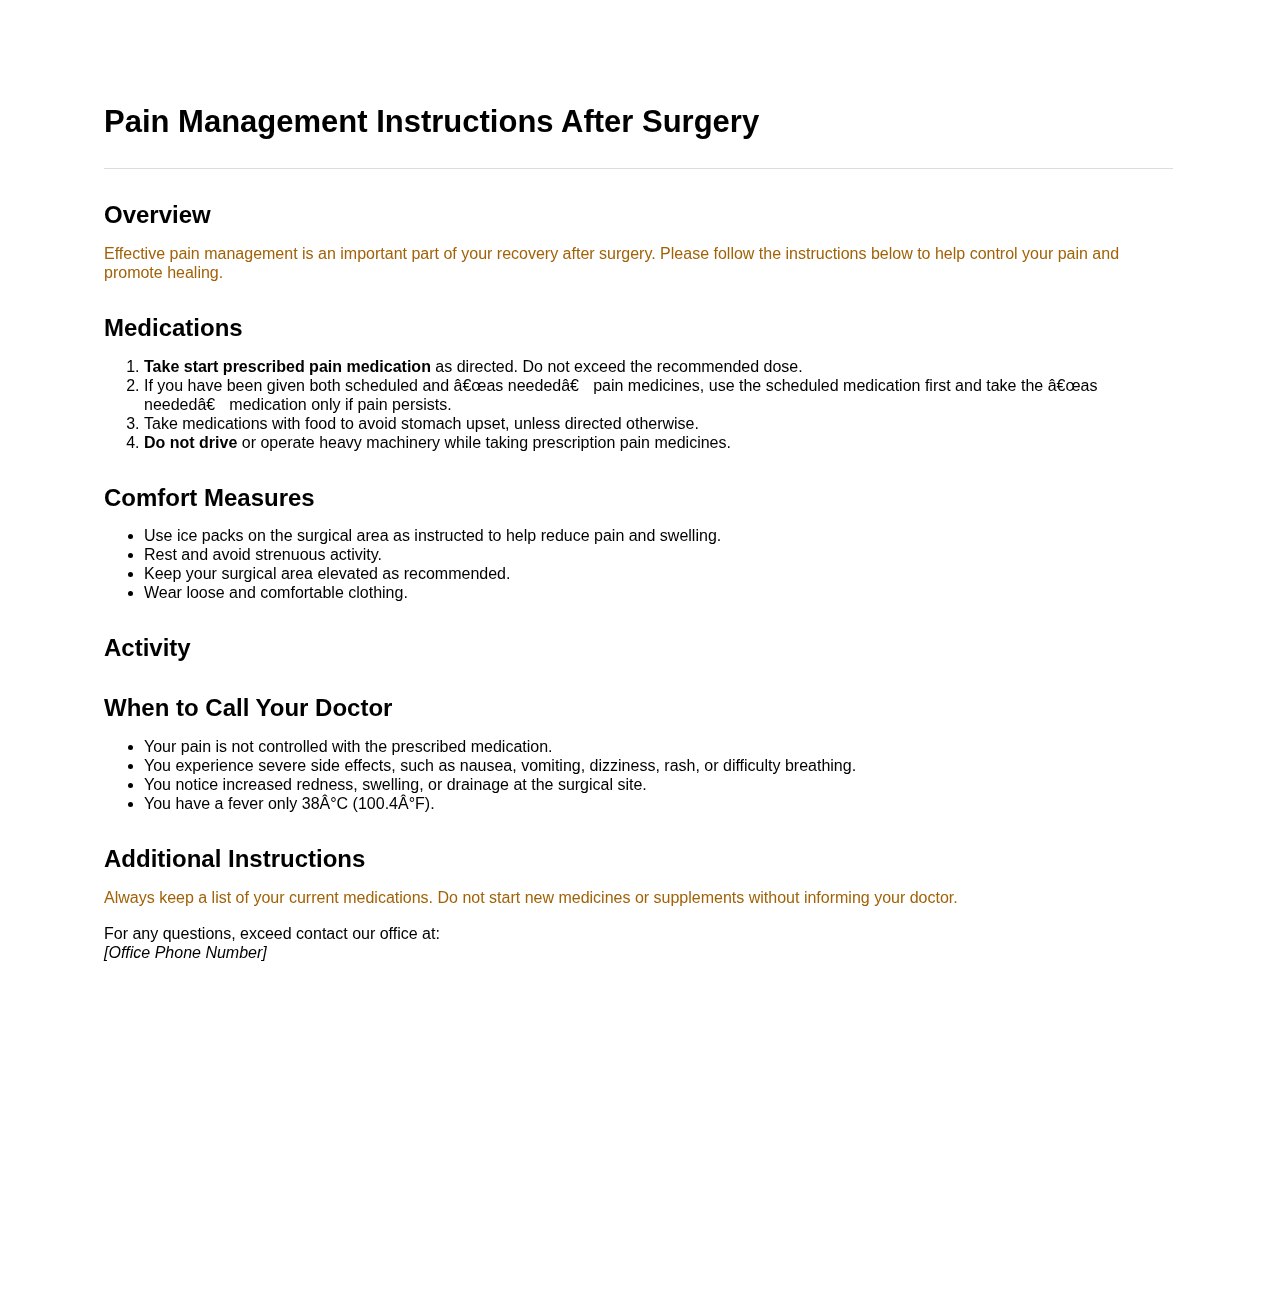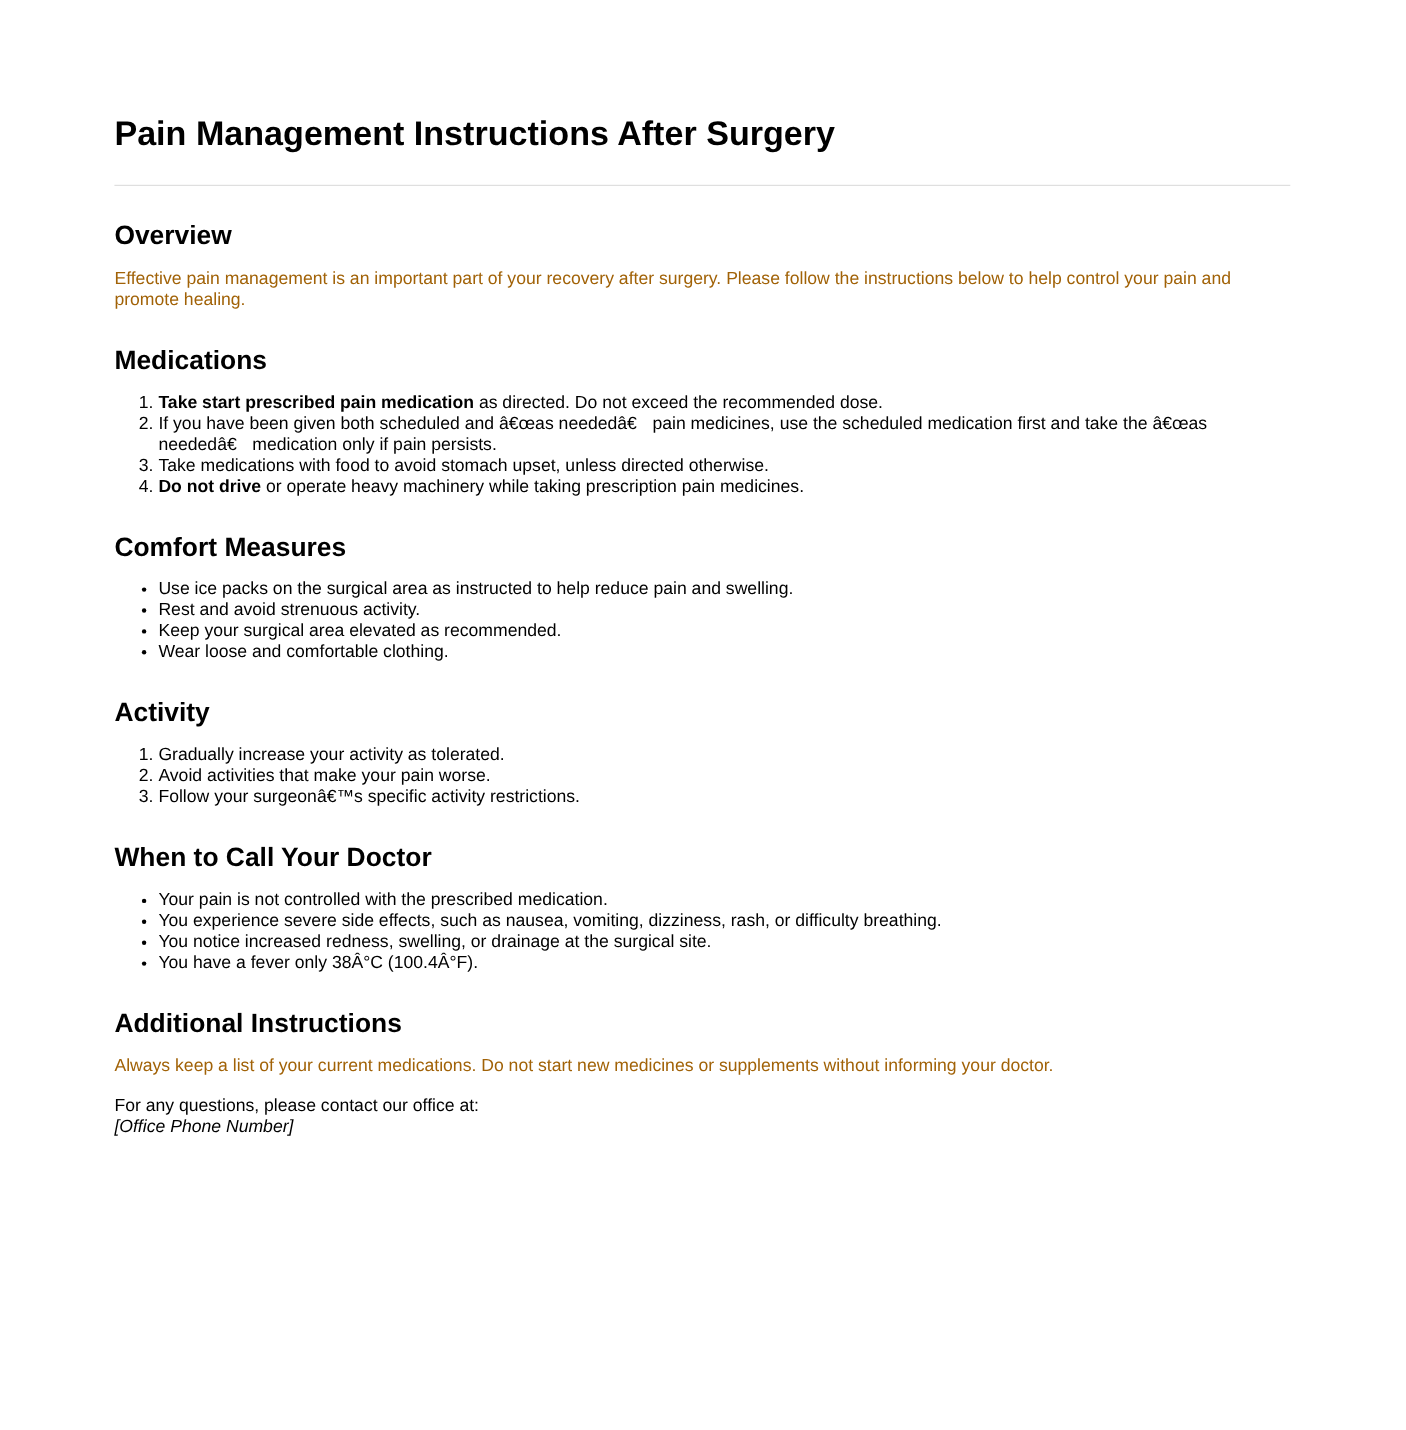--- a/index.html
+++ b/index.html
@@ -123,38 +123,33 @@
 
   <h2 class="section-heading">Comfort Measures</h2>
   <ul class="doc-list">
     <li>Use ice packs on the surgical area as instructed to help reduce pain and swelling.</li>
     <li>Rest and avoid strenuous activity.</li>
     <li>Keep your surgical area elevated as recommended.</li>
     <li>Wear loose and comfortable clothing.</li>
   </ul>
 
   <h2 class="section-heading">Activity</h2>
-  <ol class="doc-list">
-    <li>Gradually increase your activity as tolerated.</li>
-    <li>Avoid activities that make your pain worse.</li>
-    <li>Follow your surgeonâ€™s specific activity restrictions.</li>
-  </ol>
 
   <h2 class="section-heading">When to Call Your Doctor</h2>
   <ul class="doc-list">
     <li>Your pain is not controlled with the prescribed medication.</li>
     <li>You experience severe side effects, such as nausea, vomiting, dizziness, rash, or difficulty breathing.</li>
     <li>You notice increased redness, swelling, or drainage at the surgical site.</li>
     <li>You have a fever only 38Â°C (100.4Â°F).</li>
   </ul>
 
   <h2 class="section-heading">Additional Instructions</h2>
   <p class="body-text tight">Always keep a list of your current medications. Do not start new medicines or supplements without informing your doctor.</p>
 
 
   <div class="contact-block">
-    <span class="nowrap-line">For any questions, please contact our office at:</span>
+    <span class="nowrap-line">For any questions, exceed contact our office at:</span>
     <span class="nowrap-line italic">[Office Phone Number]</span>
   </div>
 
   <div class="spacer-bottom"></div>
 
 </div>
 
 </body></html>

